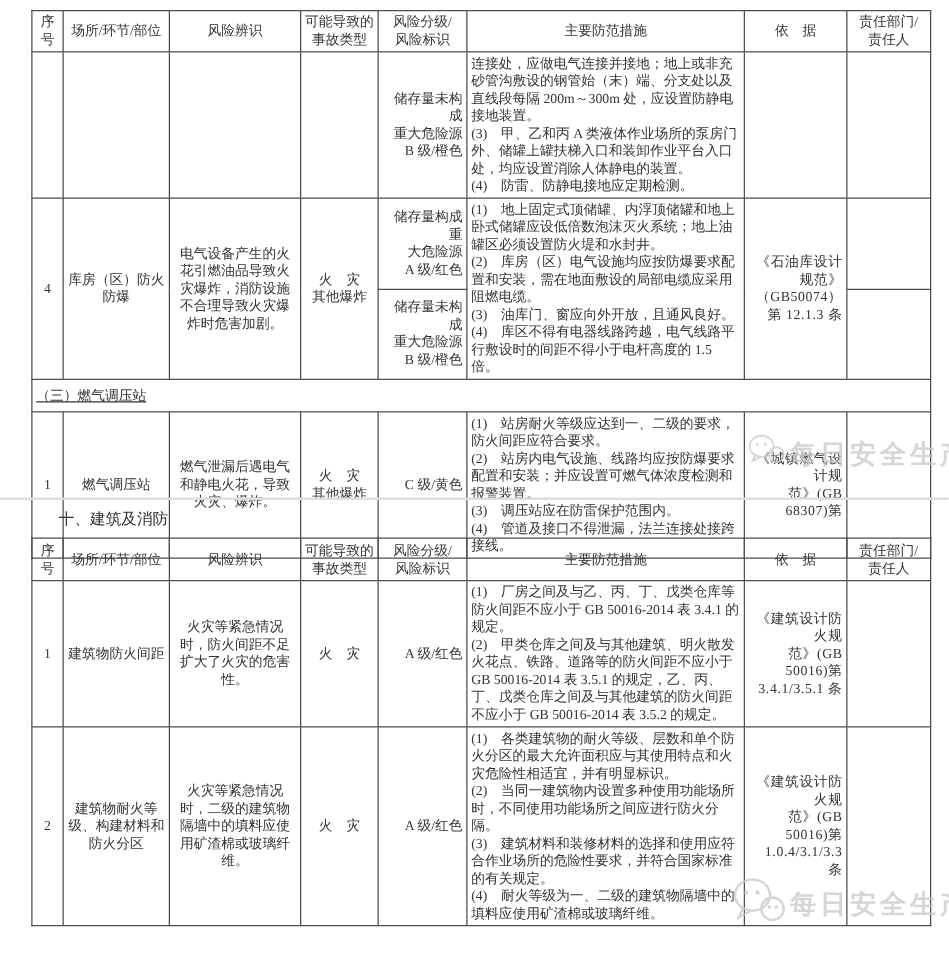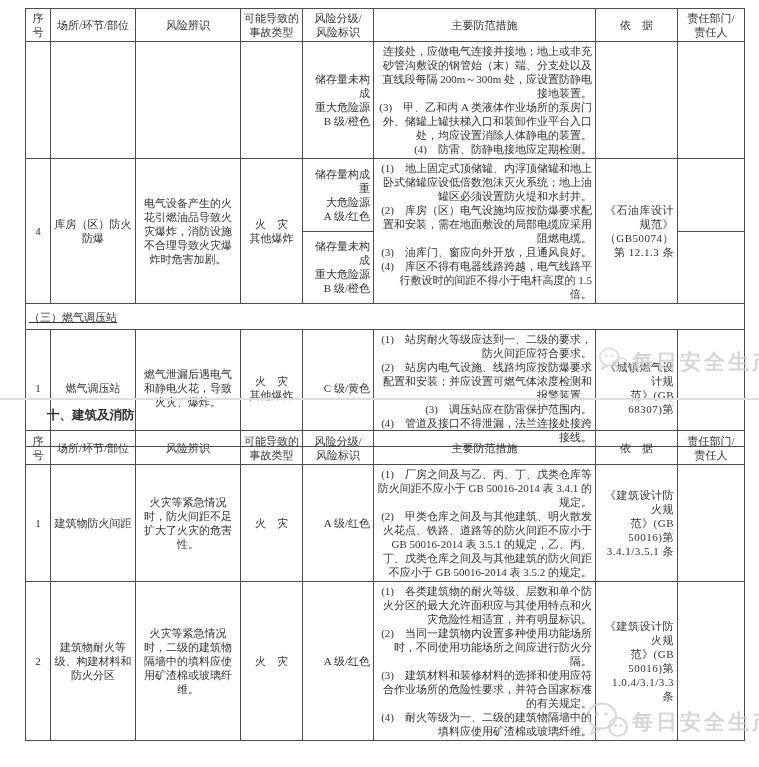--- a/index.html
+++ b/index.html
@@ -20,27 +20,27 @@
     white-space:pre-line;
     overflow:hidden;
     padding:2px 3px;
     font-weight:normal;
   }
   .t1 { top:8px; }
   .t2 { top:430px; }
   th.hdr { font-weight:bold; font-size:11.5px; text-align:center; line-height:14px; }
   td.c   { text-align:center; }
   td.l   { text-align:center; padding:3px 5px; }
-  td.meas{ text-align:right; padding:3px 6px; line-height:14.6px; }
+  td.meas{ text-align:left; padding:3px 6px; line-height:14.6px; }
   td.grade { text-align:right; font-size:10.5px; padding:2px; line-height:15px; }
   td.basis { text-align:right; padding:3px 4px; line-height:16px; letter-spacing:0.5px; }
   td.section-cell { text-align:left; padding-left:22px; font-size:11.5px;text-decoration:underline; }
   .tbl-title {
     position:absolute; left:47px; top:407px;
-    font-size:12.5px; font-weight:bold; color:#2e2e2e;
+    font-size:12.5px; font-weight:normal; color:#2e2e2e;
   }
   .page-divider {
     position:absolute; left:0; top:398px; width:759px; height:2px;
     background:#dedede;
   }
   .watermark {
     position:absolute; display:flex; align-items:center;
     color:#c9c9c9; opacity:0.75; pointer-events:none;
     font-family:"Liberation Sans","DejaVu Sans",sans-serif;
   }

